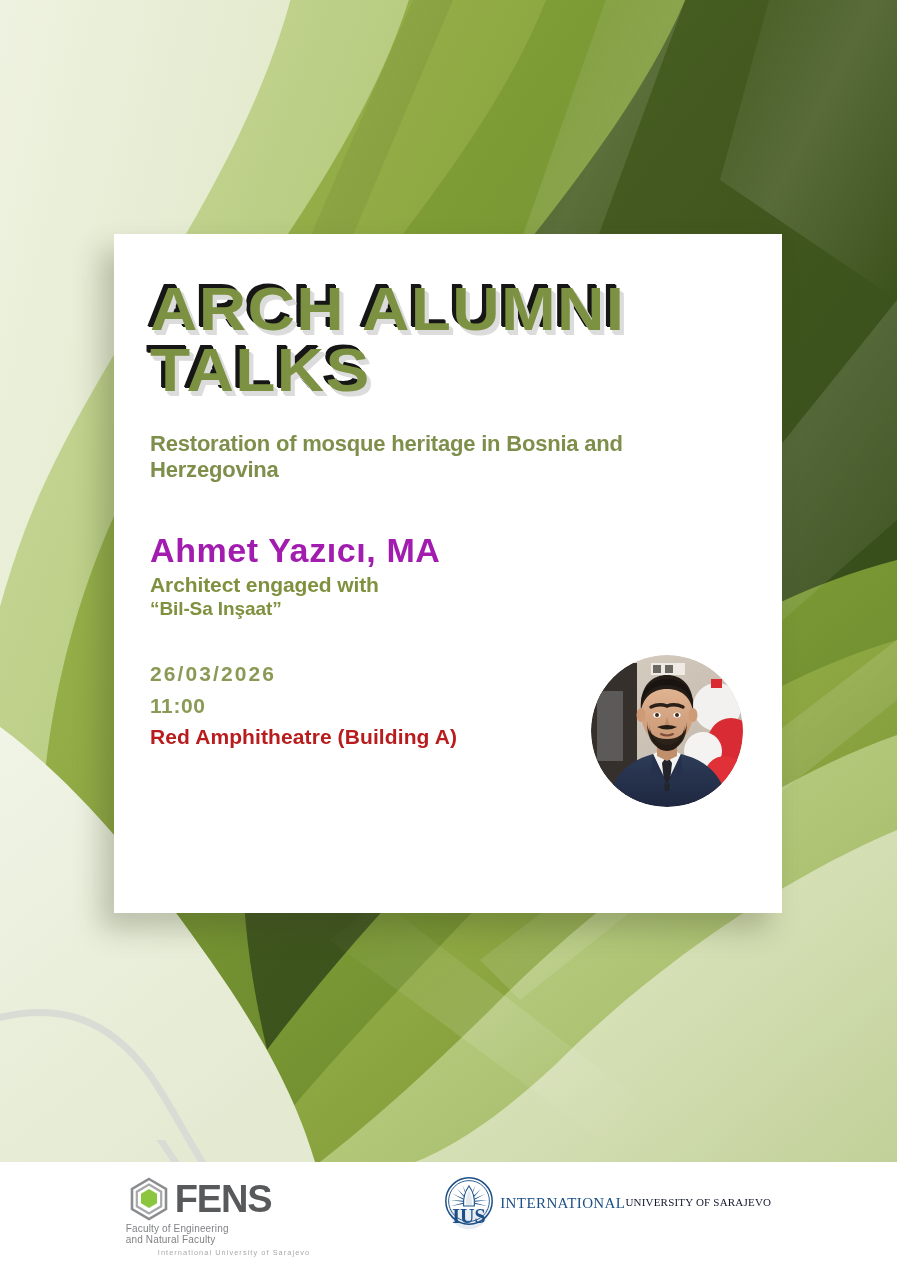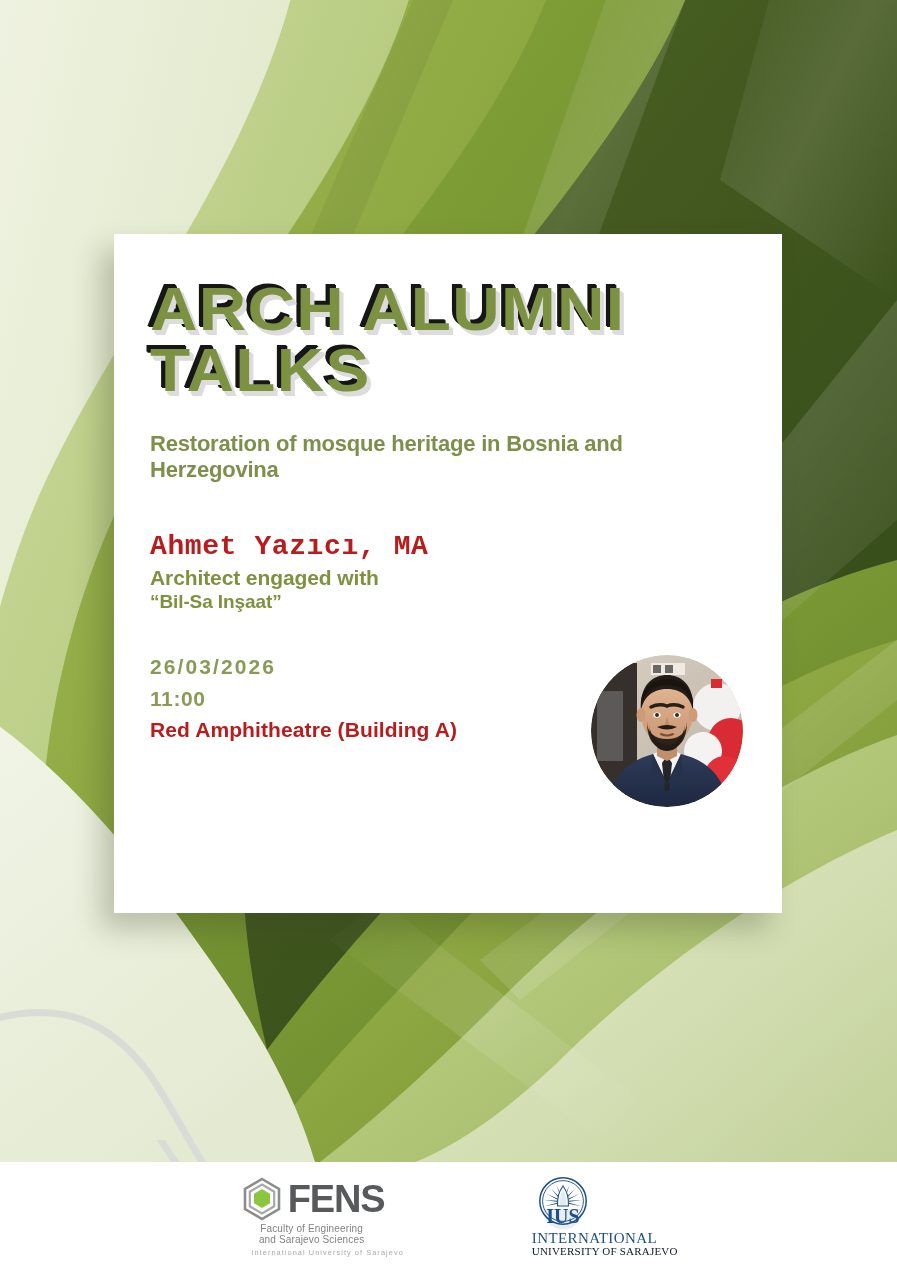--- a/index.html
+++ b/index.html
@@ -40,21 +40,21 @@
     height: 105px;
     background: #ffffff;
     display: flex;
     align-items: flex-start;
     justify-content: center;
     gap: 128px;
     padding-top: 14px;
   }
 
   
-  .logo-fens { display: flex; flex-direction: column; align-items: center; }
+  .logo-fens { display: flex; flex-direction: column; align-items: flex-start; }
   .fens-top { display: flex; align-items: center; gap: 3px; }
   .fens-word {
     font-family: "Liberation Sans", sans-serif;
     font-weight: bold;
     font-size: 38px;
     letter-spacing: -1.2px;
     color: #58595b;
     line-height: 0.92;
   }
   .fens-sub {
@@ -71,21 +71,21 @@
     font-family: "Liberation Sans", sans-serif;
     font-size: 7.4px;
     color: #a7a9ac;
     letter-spacing: 1.05px;
     margin-top: 2px;
     white-space: nowrap;
     padding-left: 32px;
   }
 
   
-  .logo-ius { display: flex; flex-direction: column; align-items: flex-start; }
+  .logo-ius { display: flex; flex-direction: row; align-items: center; }
   .ius-line1 {
     font-family: "Liberation Serif", serif;
     font-size: 15px;
     color: #1c4f87;
     letter-spacing: 0.4px;
     line-height: 1.02;
     margin-top: 1px;
     white-space: nowrap;
   }
   .ius-line2 {
@@ -142,24 +142,24 @@
     font-size: 22px;
     line-height: 1.2;
     color: #7d8f4a;
     letter-spacing: -0.2px;
     max-width: 480px;
   }
 
   
   #speaker-block { margin-top: 46px; width: 420px; }
   #speaker-name {
-    font-family: Liberation Mono, monospace;
-    font-weight: bold;
-    font-size: 28px;
-    color: #b91c1c;
+    font-family: Liberation Sans, sans-serif;
+    font-weight: bold;
+    font-size: 34px;
+    color: #a21caf;
     letter-spacing: 0.6px;
     line-height: 1.18;
   }
   #speaker-role {
     font-family: "Liberation Sans", sans-serif;
     font-weight: bold;
     font-size: 21px;
     color: #7f913f;
     line-height: 1.22;
     letter-spacing: -0.1px;
@@ -418,21 +418,21 @@
     <div class="logo-fens">
       <div class="fens-top">
         <svg width="46" height="46" viewBox="0 0 46 46">
           <polygon points="23,3 40,13 40,33 23,43 6,33 6,13" fill="none" stroke="#8a8c8e" stroke-width="2.6"></polygon>
           <polygon points="23,8.5 35.2,15.7 35.2,30.3 23,37.5 10.8,30.3 10.8,15.7" fill="none" stroke="#a6a8aa" stroke-width="2.2"></polygon>
           <polygon points="23,13 31,17.8 31,27.2 23,32 15,27.2 15,17.8" fill="#8cc63f"></polygon>
         </svg>
         <span class="fens-word">FENS</span>
       </div>
       <div class="fens-sub">Faculty of Engineering</div>
-      <div class="fens-sub" style="margin-top:0">and Sarajevo Sciences</div>
+      <div class="fens-sub" style="margin-top:0">and Natural Faculty</div>
       <div class="fens-tiny">International University of Sarajevo</div>
     </div>
 
     <div class="logo-ius">
       <svg width="62" height="54" viewBox="0 0 62 54">
         <circle cx="31" cy="25" r="23.2" fill="none" stroke="#1c4f87" stroke-width="1.5"></circle>
         <circle cx="31" cy="25" r="20.4" fill="none" stroke="#1c4f87" stroke-width="0.9"></circle>
 
         <g fill="#1c4f87">
           <polygon points="31,8 30.1,25 31.9,25"></polygon>

